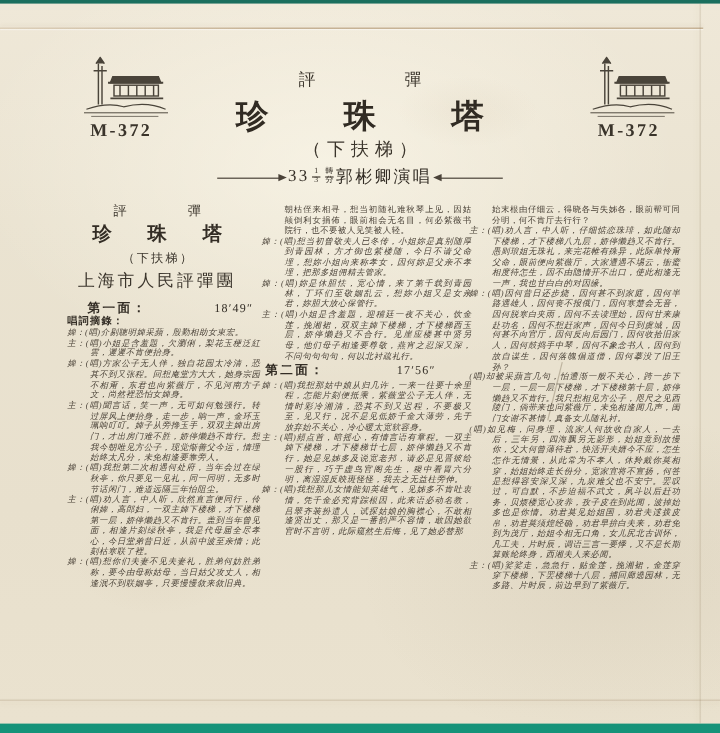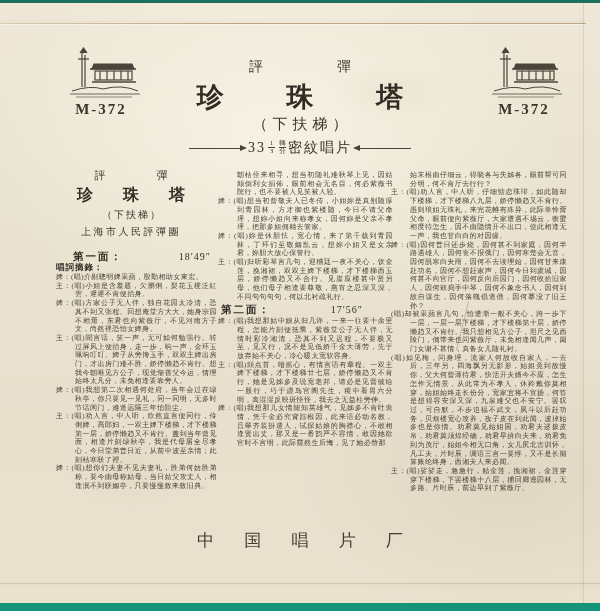--- a/index.html
+++ b/index.html
@@ -48,35 +48,35 @@
   .stack{display:inline-flex;flex-direction:column;align-items:center;line-height:1;
     font-size:6.5px;letter-spacing:0;margin:0 2px;transform:translateY(-1px);}
   .stack i{font-style:normal;display:block;}
   .stack .bar{width:7px;height:1px;background:#4a4238;margin:0.5px 0;}
 
   
   .program{position:absolute;left:45px;top:165px;width:172px;text-align:center;color:#3b352c;}
   .pg-genre{font-size:11px;letter-spacing:20px;text-indent:20px;margin-bottom:2px;}
   .pg-title{font-size:16px;font-weight:bold;letter-spacing:13px;text-indent:13px;margin-bottom:2px;color:#332d25;}
   .pg-sub{font-size:10px;letter-spacing:2px;text-indent:2px;margin-bottom:3px;}
-  .pg-troupe{font-size:10px;letter-spacing:2.5px;margin-bottom:10px;}
+  .pg-troupe{font-size:14px;letter-spacing:2.5px;margin-bottom:10px;}
   .pg-perf{font-size:9.5px;letter-spacing:1.5px;}
 
   .side-row{display:flex;align-items:baseline;color:#332d25;}
   .side1{position:absolute;left:45px;top:247px;width:166px;justify-content:space-between;}
   .side1 .lbl{margin-left:28px;font-size:10.5px;letter-spacing:2px;font-weight:bold;}
   .side1 .dur{margin-left:auto;font-size:10px;letter-spacing:1px;}
   .excerpt{position:absolute;left:56px;top:259px;font-size:8.5px;font-weight:bold;
     letter-spacing:1px;color:#332d25;}
 
   
   .colbody{position:absolute;overflow:hidden;color:#4a4238;font-size:7px;
     line-height:8.7px;letter-spacing:.45px;text-align:justify;}
   .colbody p{margin:0;word-break:break-all;}
-  .para{padding-left:19px;text-indent:-19px;}
+  .para{padding-left:19px;text-indent:-19px;font-style:italic;}
   .cont{padding-left:19px;text-indent:0;}
   .col1{left:56px;top:270px;width:161px;height:260px;}
   .col2{left:218px;top:168px;width:175px;height:356px;}
   .col3{left:391px;top:168px;width:176px;height:352px;}
   .side2{display:flex;align-items:baseline;margin:4px 0 3px 0;color:#332d25;gap:28px;}
   .side2 .lbl{margin-left:3px;font-size:10.5px;letter-spacing:2px;font-weight:bold;}
   .side2 .dur{margin-left:auto;margin-right:30px;font-size:10px;letter-spacing:1px;}
 
   .publisher{position:absolute;left:0;right:0;top:526px;text-align:center;
     font-size:17px;letter-spacing:13px;text-indent:13px;color:#433c31;}
@@ -154,21 +154,21 @@
         <span class="stack">
           <i>1</i>
           <span class="bar"></span>
           <i>3</i>
         </span>
         <span class="stack">
           <i>轉</i>
           <span class="bar"></span>
           <i>分</i>
         </span>
-        <span>密紋唱片</span>
+        <span>郭彬卿演唱</span>
     </span>
     <span class="rule r">
         <span class="head"></span>
       </span>
   </div>
 
   <div class="program">
     <div class="pg-genre">評　彈</div>
     <div class="pg-title">珍 珠 塔</div>
     <div class="pg-sub">（下扶梯）</div>
@@ -188,33 +188,32 @@
     <p class="para">主：(唱)聞言话，笑一声，无可如何勉强行。转过屏风上便抬身，走一步，响一声，金环玉珮响叮叮。婢子从旁搀玉手，双双主婢出房门，才出房门难不胜，娇停懒趋不肯行。想我今朝唯见方公子，现觉惭善父今运，情理始终太凡分，未免相逢要靠旁人。</p>
     <p class="para">婢：(唱)我想第二次相遇何处府，当年会过在绿秋亭，你只要见一见礼，同一同明，无多时节话闲门，难道远隔三年怕阻尘。</p>
     <p class="para">主：(唱)劝人言，中人听，欣然直言便同行，伶俐婢，高郎妇，一双主婢下楼梯，才下楼梯第一层，娇停懒趋又不肯行。盖到当年曾见面，相逢片刻绿秋亭，我是代母届全尽孝心，今日堂弟昔日近，从前中波至亲情；此刻枯寒联了裡。</p>
     <p class="para">婢：(唱)想你们夫妻不见夫妻礼，胜弟何妨胜弟称，要今由母称姑母，当日姑父攻丈人，相逢泯不到联姻亭，只要慢慢敘来敘旧典。</p>
   </div>
 
   <div class="colbody col2">
     <p class="cont">朝枯侄来相寻，想当初随礼难秋琴上见，因姑颠倒利女捐佈，眼前相会无名目，何必紫薇书院行，也不要被人见笑被人轻。</p>
     <p class="para">婢：(唱)想当初曾敬夫人已冬传，小姐妳是真别随厚到青园林，方才御也紫楼随，今日不请父命埋，想妳小姐向来称孝女，因何妳是父亲不孝埋，把那多姐佣精去管家。</p>
     <p class="para">婢：(唱)妳是休胆怯，宽心情，来了第千载到青园林，丁环们至敬姻乱云，想妳小姐又是女亲君，妳胆大放心保管行。</p>
-    <p class="para">主：(唱)归听彩琴言几句，迎稽廷一夜不关心，饮金莲，挽湘裙，双双主婢下楼梯，才下楼梯西玉层，娇停懒趋又不合行。见崖应楼甚中贤另母，他们母子相逢要尊敬，燕宵之忍深又深，不问句句句句，何以北衬疏礼行。</p>
+    <p class="para">主：(唱)小姐是含羞題，迎稽廷一夜不关心，饮金莲，挽湘裙，双双主婢下楼梯，才下楼梯西玉层，娇停懒趋又不合行。见崖应楼甚中贤另母，他们母子相逢要尊敬，燕宵之忍深又深，不问句句句句，何以北衬疏礼行。</p>
     <div class="side2">
       <span class="lbl">第二面：</span>
       <span class="dur">17′56″</span>
     </div>
     <p class="para">婢：(唱)我想那姑中娘从归几许，一来一往要十余里程，怎能片刻便抵乘，紫薇堂公子无人伴，无情时彩冷湘清，恐其不到又迟程，不要极又至，见又行，况不是见低娇千金大薄劳，先于放弃始不关心，冷心暖太宽软容身。</p>
     <p class="para">主：(唱)頻点首，暗摇心，有情言语有章程。一双主婢下楼梯，才下楼梯廿七层，娇停懒趋又不肯行，她是见姊多及说宽老邦，请必是见晋彼给一股行，巧于虚鸟官阁先生，稷中看胃六分明，离湿湿反映斑怪怪，我去之无益柱旁伸。</p>
     <p class="para">婢：(唱)我想那儿女情能知英雄气，见姊多不肯吐衷情，凭千金必究背踪根因，此来语必动名教，吕翠齐装扮遣人，试探姑娘的胸襟心，不敢相逢贤出丈，那又是一番韵严不容情，敢因她欲官时不言明，此际窥然生后悔，见了她必替那</p>
   </div>
 
   <div class="colbody col3">
     <p class="cont">始末根由仔细云，得晓各与失姊各，眼前帮可同分明，何不肯厅去行行？</p>
     <p class="para">主：(唱)劝人言，中人听，仔细惦恋珠琲，如此随却下楼梯，才下楼梯八九层，娇停懒趋又不肯行。愚则琅姐无珠礼，来完花帷有殊异，此际单怜甭父命，眼前便向紫薇厅，大家遭遇不埸云，衝蜜相度待怎生，因不由隐情开不出口，使此相逢无一声，我也甘白白的对因缘。</p>
     <p class="para">婢：(唱)因何昔日还步烧，因何甚不到家庭，因何半路遇雄人，因何丧不报俄门，因何寒楚会无音，因何脱寒白夹雨，因何不去读理始，因何甘来康赴功名，因何不想赶家声，因何今日到虞城，因何甚不向官厅，因何反向后园门，因何收拾旧家人，因何鼓捣手中琴，因何不象念书人，因何到故自谋生，因何落魄倡道僧，因何摹没了旧王孙？</p>
     <p class="para">(唱)却被采蘋言几句，怕遭渐一般不关心，跨一步下一层，一层一层下楼梯，才下楼梯第十层，娇停懒趋又不肯行。我只想相见方公子，咫尺之见西陵门，倘带来也问紫薇厅，未免相逢闻几声，闺门女谢不甚情，真备女儿随礼衬。</p>
     <p class="para">(唱)如见梅，问身埋，流家人何故收自家人，一去后，三年另，四海飘另无影形，始姐竟到故慢你，父大何曾薄待君，快活开夫婿今不应，怎生怎作无情景，从此常为不孝人，休羚戴你莫相穿，始姐始终走长份分，宽家宜将不宣扬，何答是想得容安深又深，九泉难父也不安宁。罢叹过，可自默，不步迫福不武文，夙斗以后赶功务，贝烦楼宽心攻养，孜子皮在到此闻，波掉始多也是你情。劝君莫见始姐国，劝君夫逑拨皮帛，劝君莫须煌经确，劝君早拚白夫来，劝君免到为茂厅，始姐今相无口角，女儿尻北古训怀，凡工夫，片时辰，调语三言一要悸，又不是长期算账纶终身，西湘夫人来必闻。</p>
     <p class="para">主：(唱)娑娑走，急急行，贴金莲，挽湘裙，金莲穿穿下楼梯，下罢楼梯十八层，捕回廊遶园林，无多路、片时辰，前边早到了紫薇厅。</p>
   </div>
 
-  <div class="publisher">中 国 唱 片 厂</div>
 </div>
 
 </body></html>

